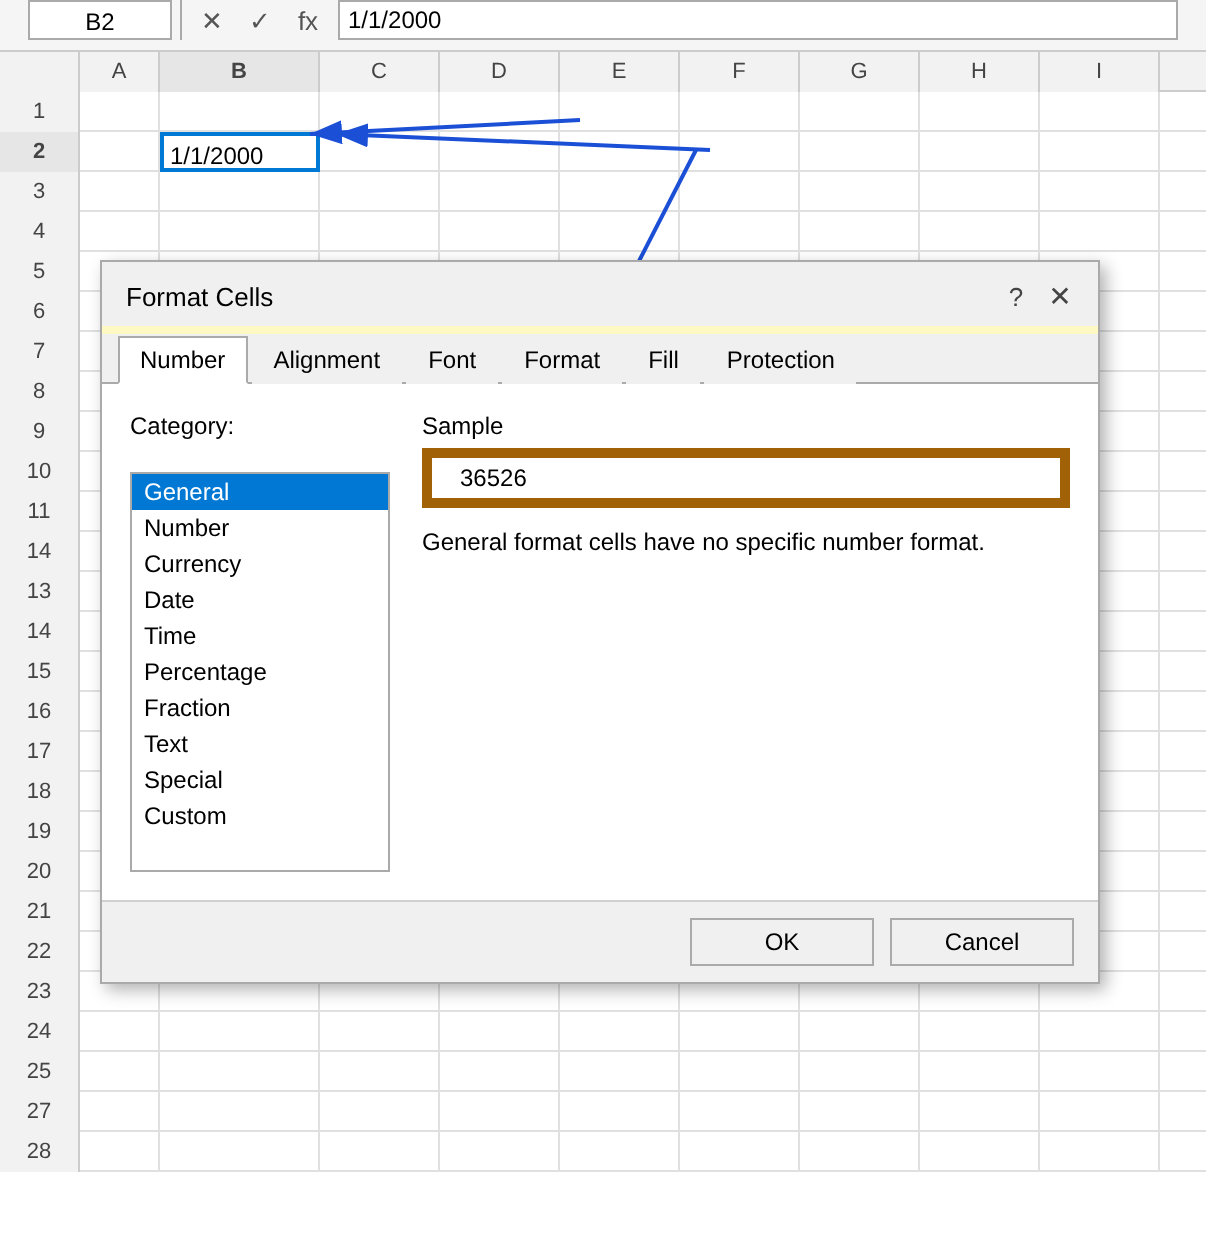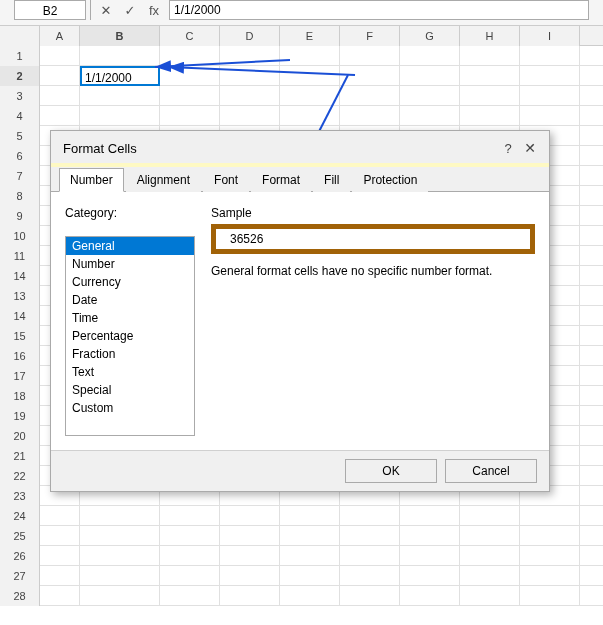--- a/index.html
+++ b/index.html
@@ -622,32 +622,20 @@
         <div class="cell col-c"></div>
         <div class="cell col-d"></div>
         <div class="cell col-e"></div>
         <div class="cell col-f"></div>
         <div class="cell col-g"></div>
         <div class="cell col-h"></div>
         <div class="cell col-i"></div>
       </div>
       <div class="grid-row">
         <div class="row-num">25</div>
-        <div class="cell col-a"></div>
-        <div class="cell col-b"></div>
-        <div class="cell col-c"></div>
-        <div class="cell col-d"></div>
-        <div class="cell col-e"></div>
-        <div class="cell col-f"></div>
-        <div class="cell col-g"></div>
-        <div class="cell col-h"></div>
-        <div class="cell col-i"></div>
-      </div>
-      <div class="grid-row">
-        <div class="row-num">26</div>
         <div class="cell col-a"></div>
         <div class="cell col-b"></div>
         <div class="cell col-c"></div>
         <div class="cell col-d"></div>
         <div class="cell col-e"></div>
         <div class="cell col-f"></div>
         <div class="cell col-g"></div>
         <div class="cell col-h"></div>
         <div class="cell col-i"></div>
       </div>

